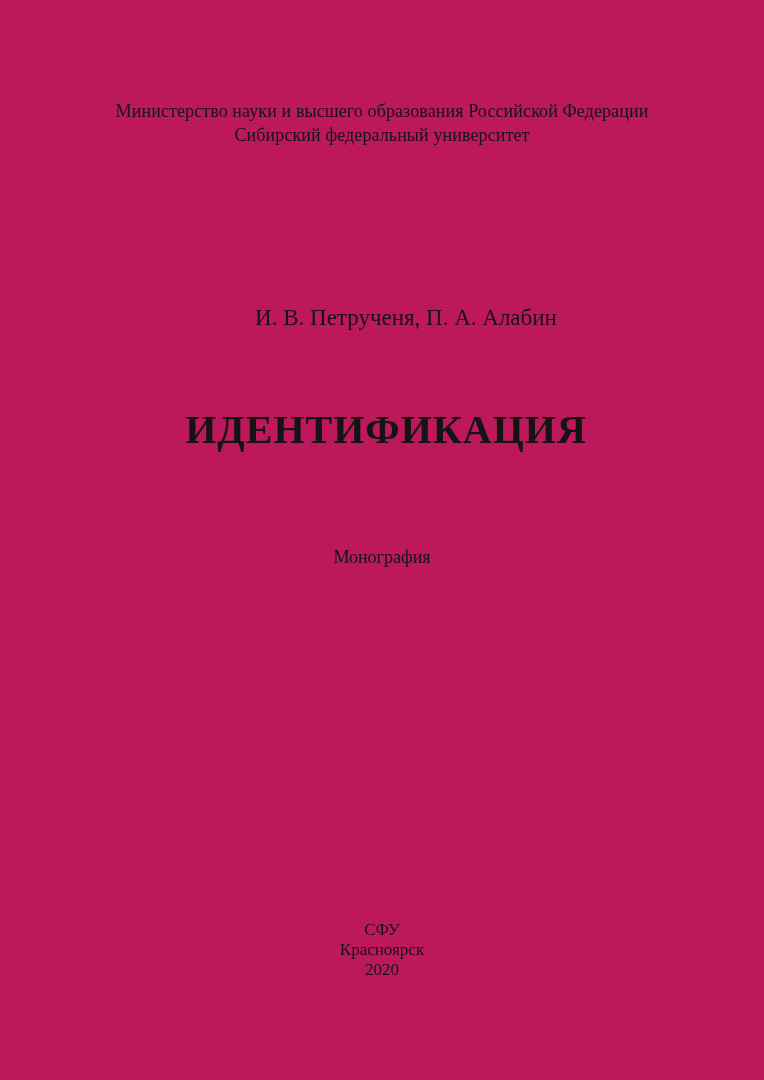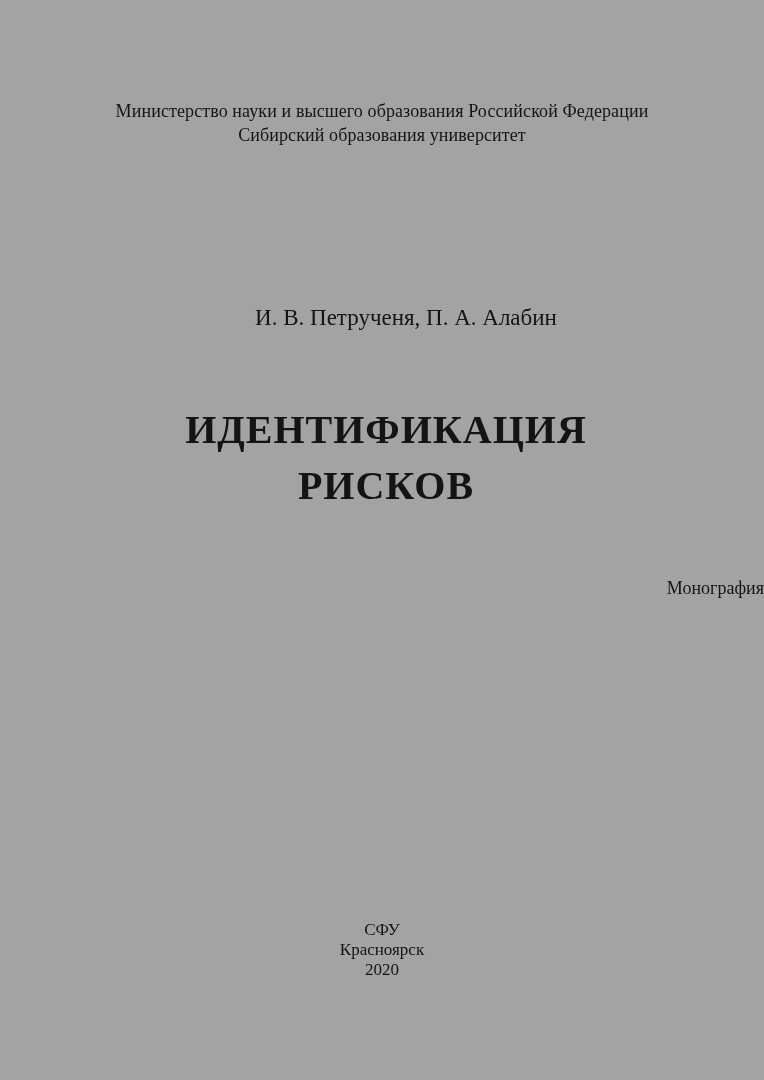--- a/index.html
+++ b/index.html
@@ -4,21 +4,21 @@
 <style>
   html, body {
     margin: 0;
     padding: 0;
     background: #ffffff;
   }
   .page {
     position: relative;
     width: 764px;
     height: 1080px;
-    background: #a3a3a3;
+    background: #be185d;
     font-family: "Liberation Serif", "DejaVu Serif", serif;
     color: #141414;
     overflow: hidden;
   }
   .centered {
     position: absolute;
     left: 0;
     width: 100%;
     text-align: center;
   }
@@ -40,46 +40,44 @@
     font-size: 40px;
     font-weight: bold;
     line-height: 56px;
     letter-spacing: 1px;
   }
   .title span {
     display: block;
     margin-left: 8px;
   }
   .subtitle {
-    top: 577px;
+    top: 546px;
     font-size: 18px;
     line-height: 22px;
-    text-align: right;
   }
   .imprint {
     top: 920px;
     font-size: 17px;
     line-height: 20px;
   }
 </style>
 </head>
 <body>
 
 <div class="page">
 
   <div class="centered header">
     <div>Министерство науки и высшего образования Российской Федерации</div>
-    <div>Сибирский образования университет</div>
+    <div>Сибирский федеральный университет</div>
   </div>
 
   <div class="centered authors">И. В. Петрученя, П. А. Алабин</div>
 
   <h1 class="centered title">
     <span>ИДЕНТИФИКАЦИЯ</span>
-    <span>РИСКОВ</span>
   </h1>
 
   <div class="centered subtitle">Монография</div>
 
   <div class="centered imprint">
     <div>СФУ</div>
     <div>Красноярск</div>
     <div>2020</div>
   </div>
 

